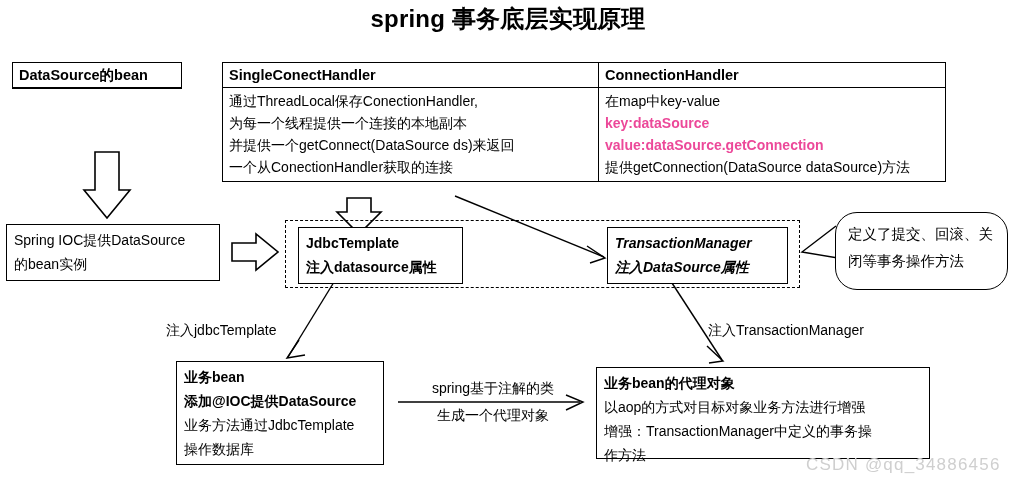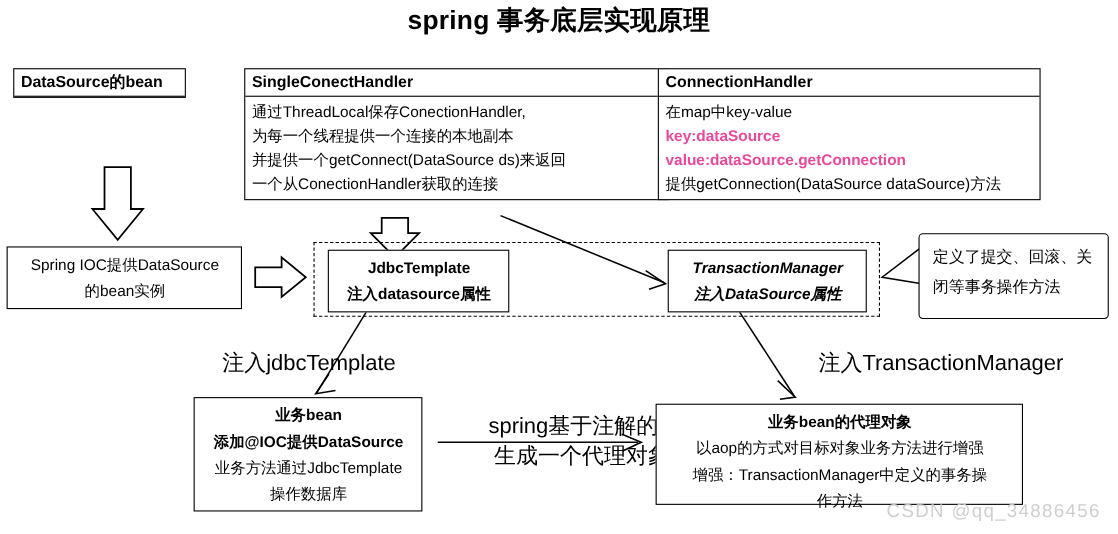--- a/index.html
+++ b/index.html
@@ -57,57 +57,55 @@
   }
   .line.red { color: #ec4899; font-weight: bold; }
   .line.bold { font-weight: bold; }
 
   
   .plainbox {
     border: 1.6px solid #000000;
     box-sizing: border-box;
     background: #ffffff;
     padding: 3px 6px 4px 7px;
-    text-align: center;
   }
   .plainbox .line {
     font-size: 14px;
     line-height: 24px;
     white-space: nowrap;
   }
   .plainbox .line.bold { font-weight: bold; }
 
   
   #dashed-group {
     border: 1.8px dashed #000000;
     box-sizing: border-box;
     background: transparent;
   }
 
   
   #callout {
     border: 1.6px solid #000000;
-    border-radius: 4px;
+    border-radius: 22px;
     box-sizing: border-box;
     background: #ffffff;
     padding: 8px 10px 8px 12px;
   }
   #callout .line {
     font-size: 14.5px;
     line-height: 27px;
     white-space: nowrap;
   }
 
   
   .edge-label {
-    font-size: 20px;
+    font-size: 14px;
     line-height: 20px;
     white-space: nowrap;
     background: transparent;
-    margin-left: 36px;
   }
   .edge-label.stacked { text-align: center; }
 
   
   #watermark {
     font-size: 17px;
     color: #cfcfcf;
     letter-spacing: 1.2px;
     white-space: nowrap;
   }
@@ -164,21 +162,21 @@
       <line x1="672" y1="283" x2="722" y2="360" stroke="#000000" stroke-width="1.4"></line>
       <polyline points="707,346 723,361 709,363" fill="none" stroke="#000000" stroke-width="1.4"></polyline>
     </g>
 
     <g>
       <line x1="398" y1="402" x2="580" y2="402" stroke="#000000" stroke-width="1.4"></line>
       <polyline points="566,395 583,402 566,410" fill="none" stroke="#000000" stroke-width="1.4"></polyline>
     </g>
   </svg>
 
-  <div class="abs box" style="left:12px; top:62px; width:157px;">
+  <div class="abs box" style="left:12px; top:62px; width:170px;">
     <div class="hdr">DataSource的bean</div>
   </div>
 
   <div class="abs box" style="left:222px; top:62px; width:386px;">
     <div class="hdr">SingleConectHandler</div>
     <div class="body">
       <div class="line">通过ThreadLocal保存ConectionHandler,</div>
       <div class="line">为每一个线程提供一个连接的本地副本</div>
       <div class="line">并提供一个getConnect(DataSource ds)来返回</div>
       <div class="line">一个从ConectionHandler获取的连接</div>

